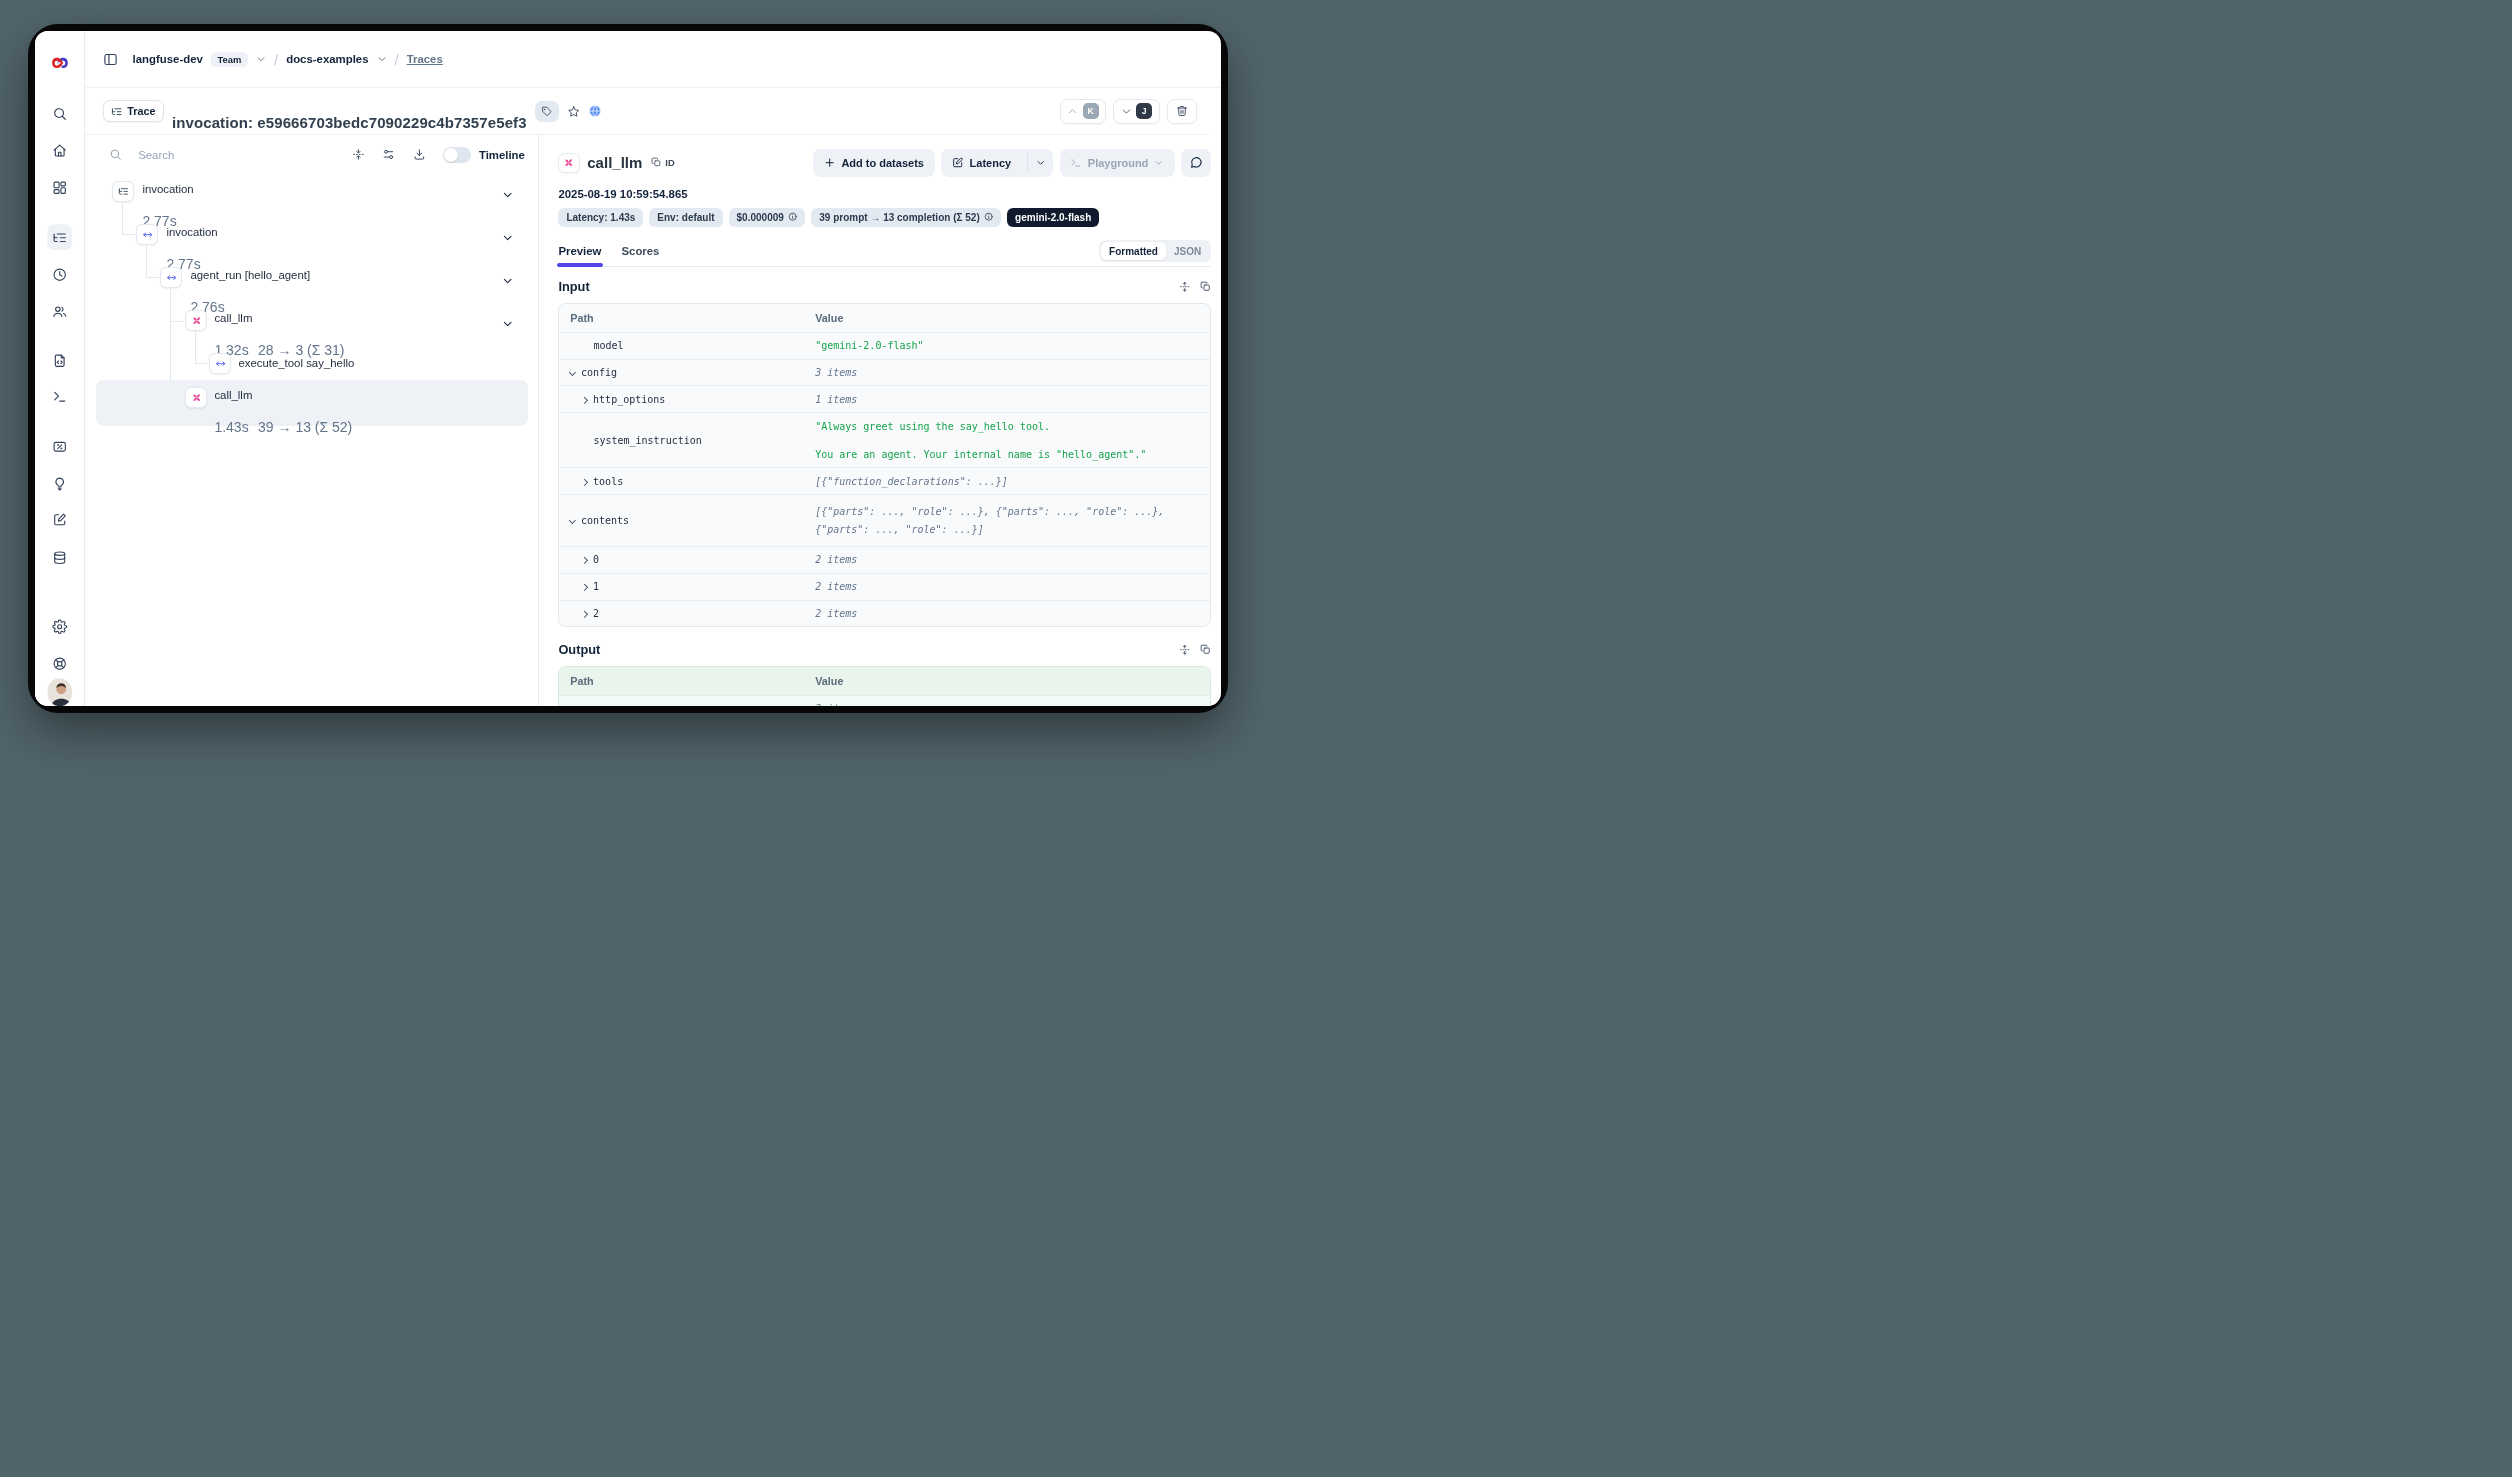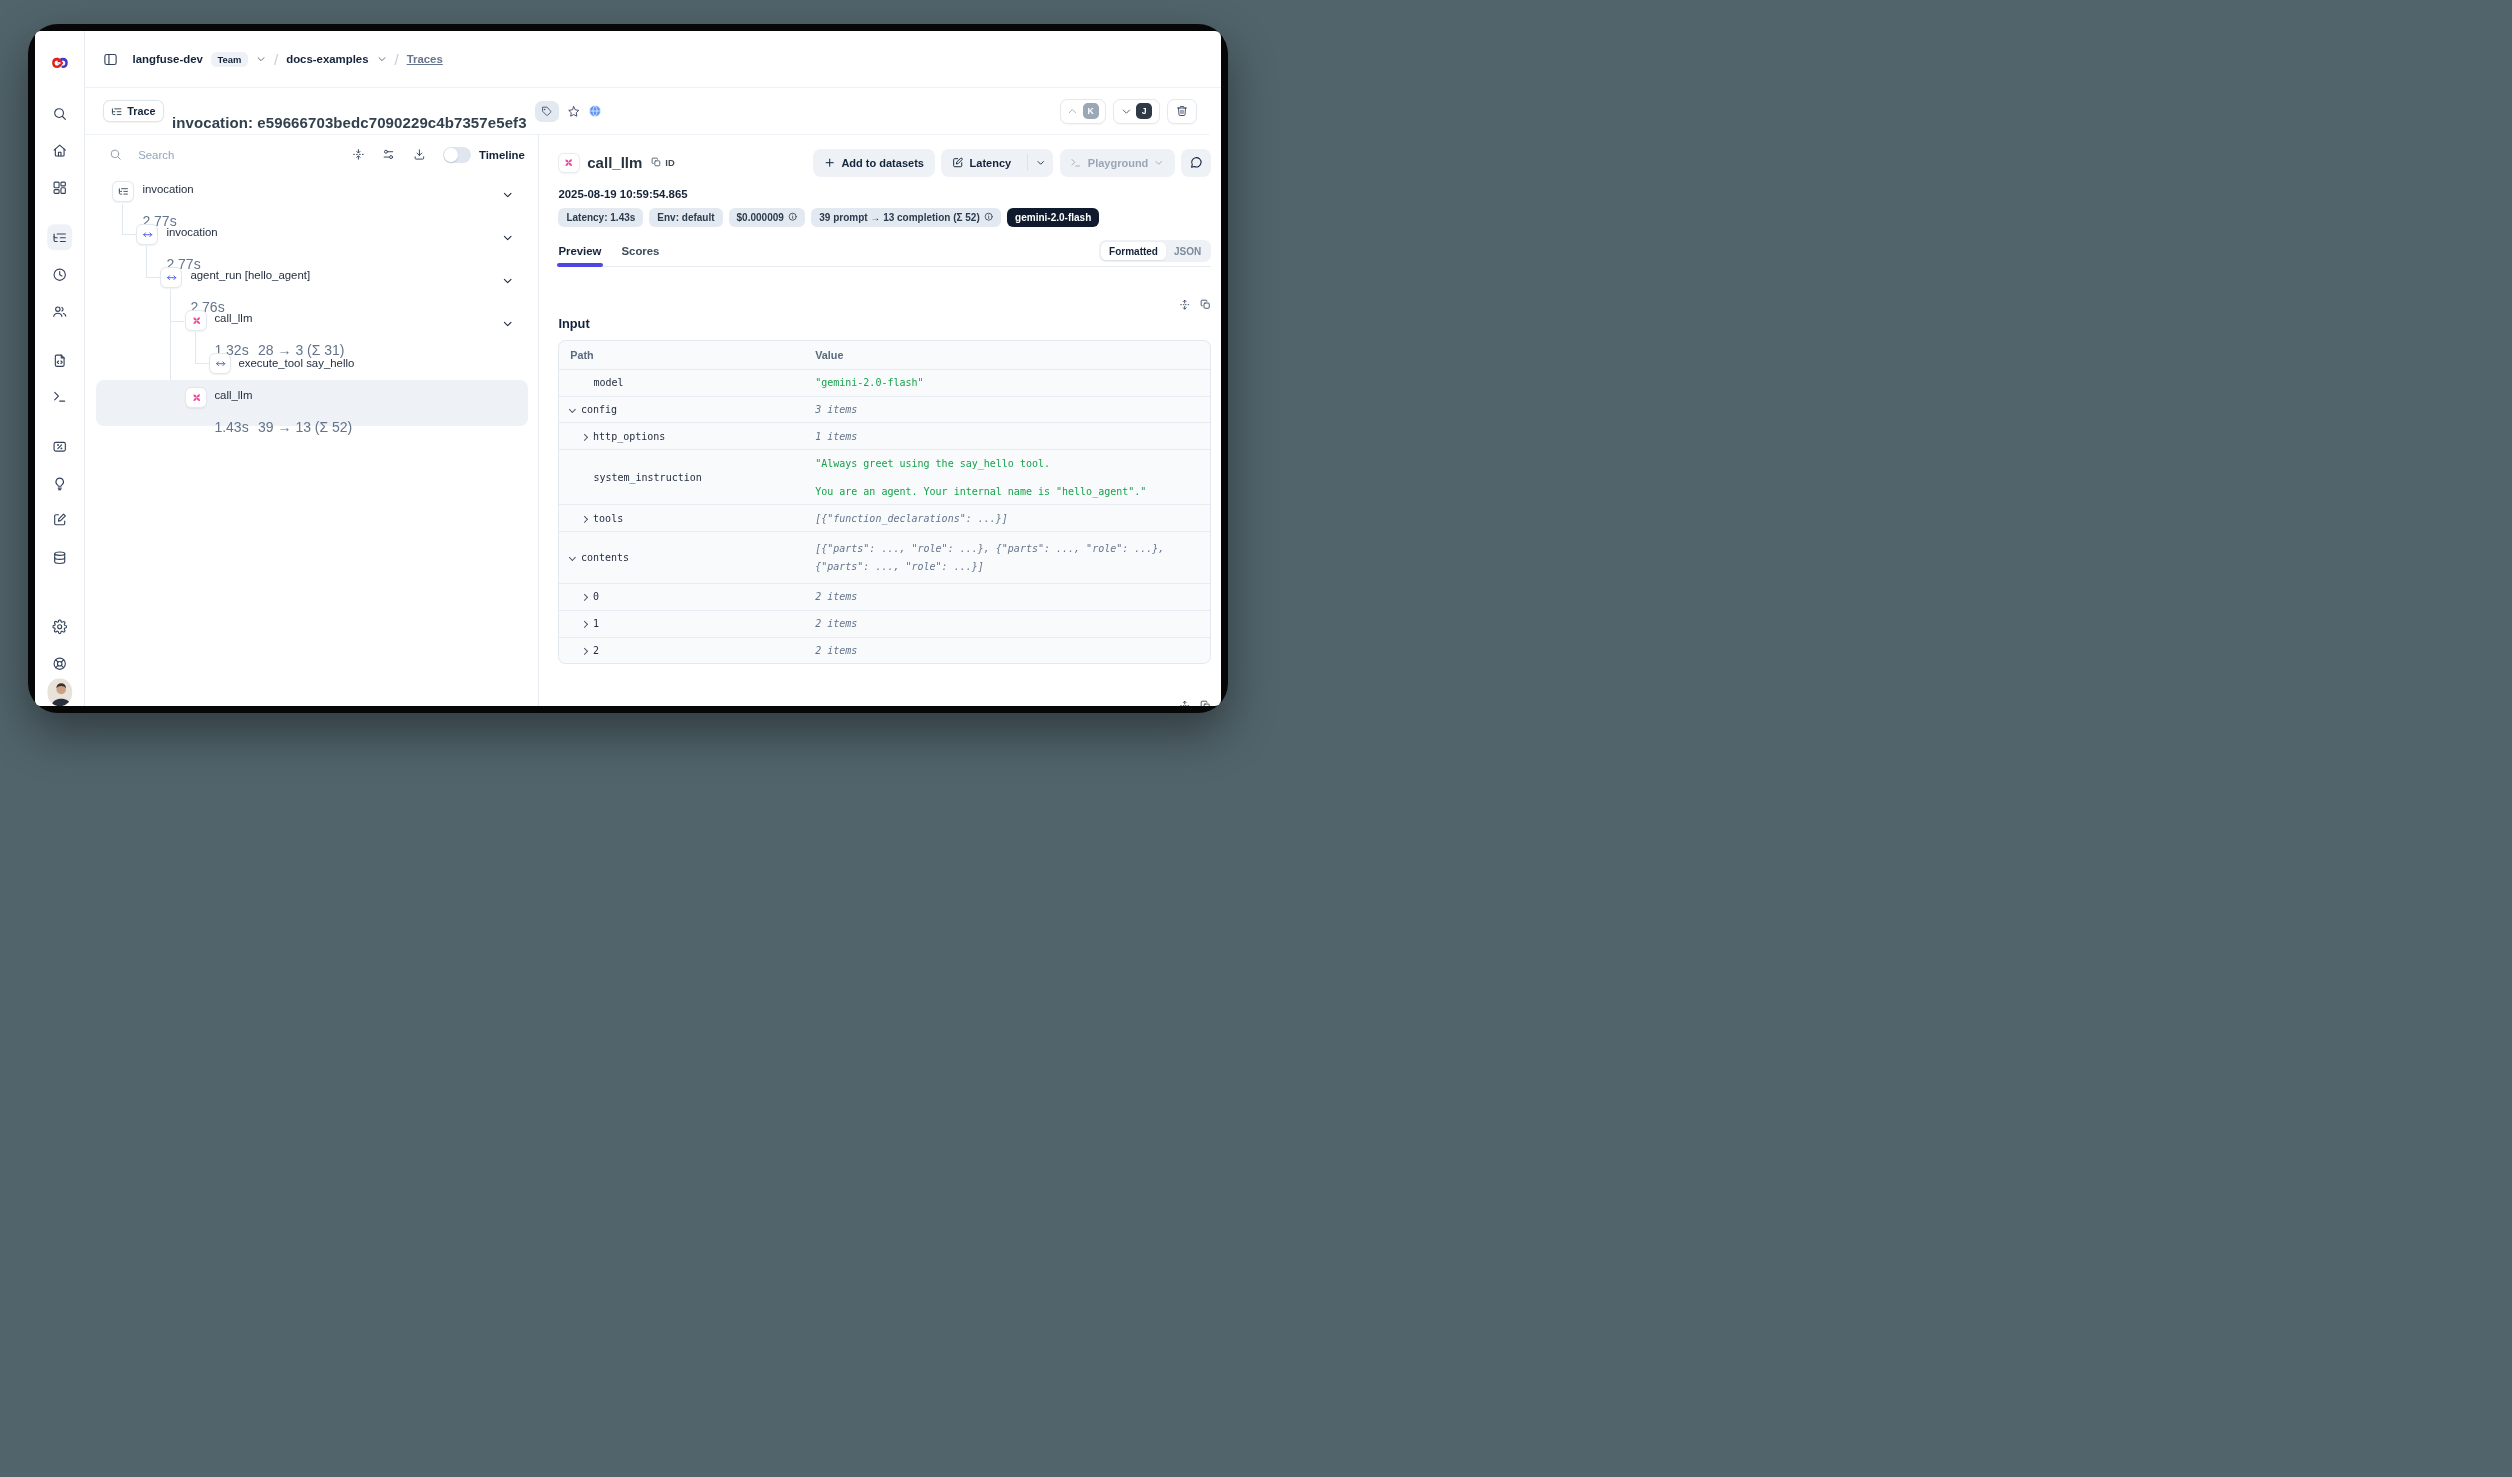--- a/index.html
+++ b/index.html
@@ -5,21 +5,21 @@
   * { margin:0; padding:0; box-sizing:border-box; }
   html,body { width:1256px; height:739px; overflow:hidden; background:#51646b;
               font-family:"Liberation Sans", sans-serif; }
   svg { display:block; }
   .ic { stroke:#33415a; stroke-width:1.8; fill:none; stroke-linecap:round; stroke-linejoin:round; }
 
   
   .frame { position:absolute; left:28px; top:24px; width:1200px; height:689px;
            background:#070708; border-radius:30px; padding:7.4px;
            box-shadow:0 20px 47px rgba(0,0,0,.4); }
-  .app { position:relative; width:100%; height:100%; background:#fff; border-radius:6px;
+  .app { position:relative; width:100%; height:100%; background:#fff; border-radius:13px;
          overflow:hidden; color:#0f172a; font-size:10px; }
 
   
   .sidebar { position:absolute; left:0; top:0; width:50px; height:100%;
              border-right:0.7px solid #e8ecf1; background:#fff; }
   .snav { position:absolute; left:50%; transform:translate(-50%,-50%); width:25.6px; height:25.6px;
           display:flex; align-items:center; justify-content:center; border-radius:6.7px; cursor:pointer; }
   .snav.active { background:#eef2f7; }
   .avatar { width:28px; height:28px; border-radius:50%; overflow:hidden; }
 
@@ -107,21 +107,21 @@
   .tab.inactive { color:#3f4c5a; font-weight:600; }
   .tab .bar { position:absolute; left:-1.3px; right:-1.3px; bottom:-0.7px; height:3.4px; background:#4f46e5;
               border-radius:2px; }
   .seg { margin-left:auto; background:#eef2f6; border-radius:6.7px; padding:2px; display:flex;
          align-items:center; }
   .seg .on { background:#fff; border-radius:5.4px; padding:3.4px 8px; font-size:10px; font-weight:700;
              color:#13233a; box-shadow:0 0.7px 1.3px rgba(15,23,42,.07); cursor:pointer; }
   .seg .off { padding:3.4px 8px; font-size:10px; font-weight:600; color:#7c8a9a; cursor:pointer; }
 
   .sec-head { display:flex; align-items:center; margin-top:12px; }
-  .sec-title { font-size:12.8px; font-weight:700; color:#13233a;margin-top:37px; }
+  .sec-title { font-size:12.8px; font-weight:700; color:#13233a; }
   .sec-icons { margin-left:auto; display:flex; align-items:center; gap:9.4px; }
 
   .dtable { margin-top:8.7px; border:0.7px solid #e2e8f0; border-radius:7.4px; background:#f8fafc;
             overflow:hidden; font-family:"DejaVu Sans Mono", monospace; }
   .trow { display:grid; grid-template-columns:245px 1fr; border-top:0.7px solid #e7ecf2; }
   .trow.head { border-top:none; font-family:"Liberation Sans",sans-serif; }
   .tcell { padding:7.4px 10.8px; font-size:10px; color:#1e293b; }
   .tcell.hdr { font-size:10.8px; font-weight:600; color:#5b6b7e; padding:8px 10.8px; }
   .pathcell { display:flex; align-items:flex-start; gap:6px; }
   .chev { width:4.7px; height:4.7px; border-right:1.3px solid #475569; border-bottom:1.3px solid #475569;

